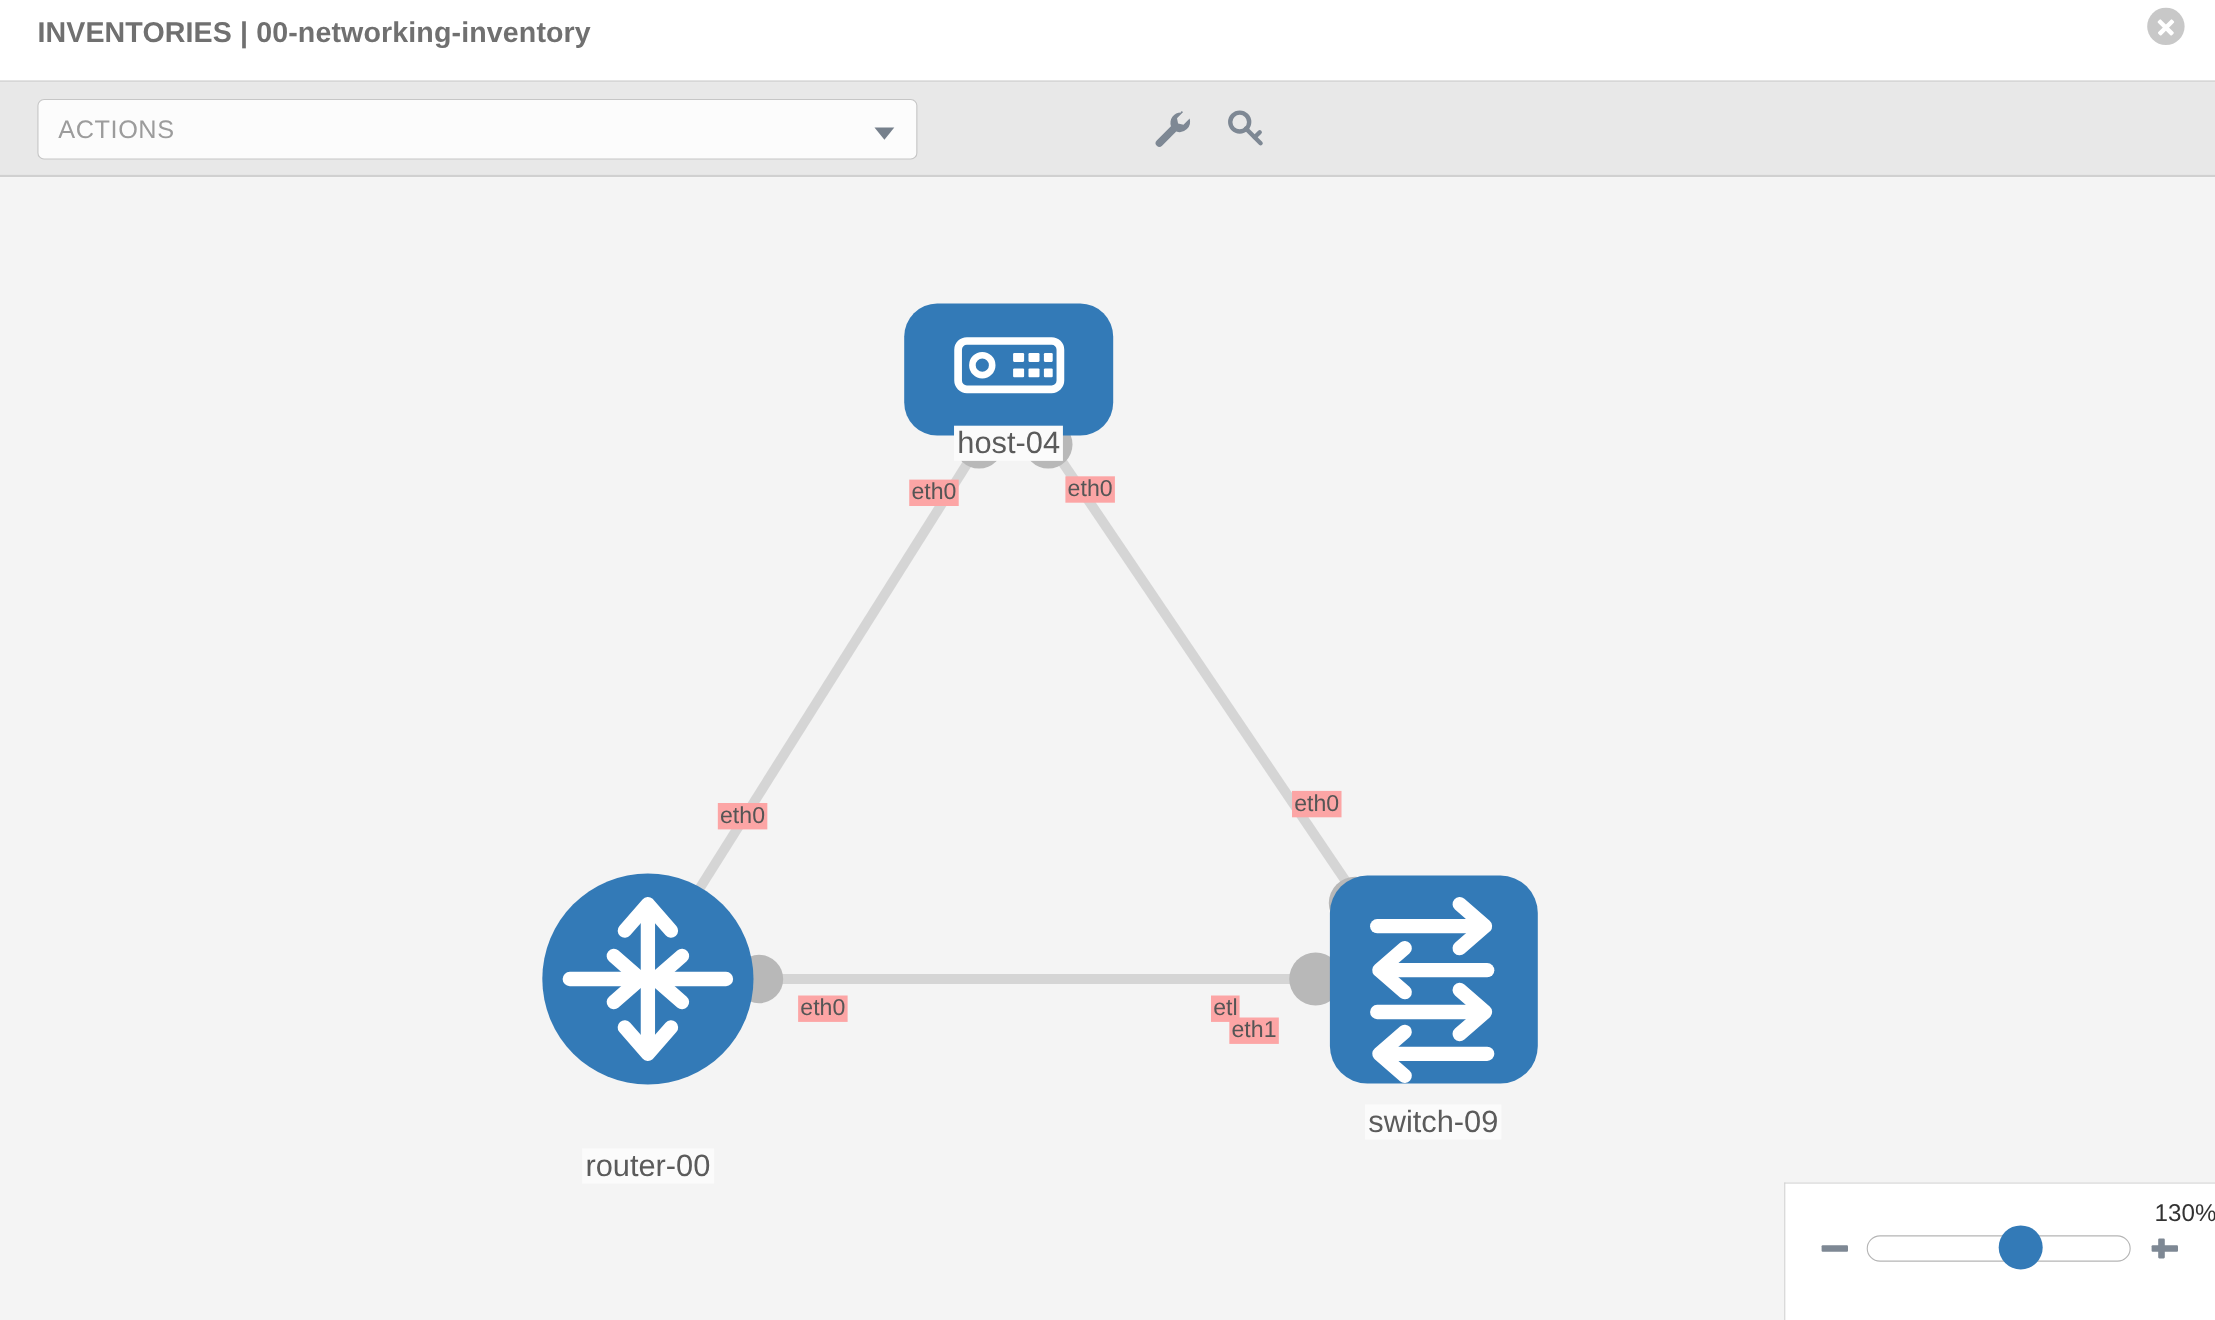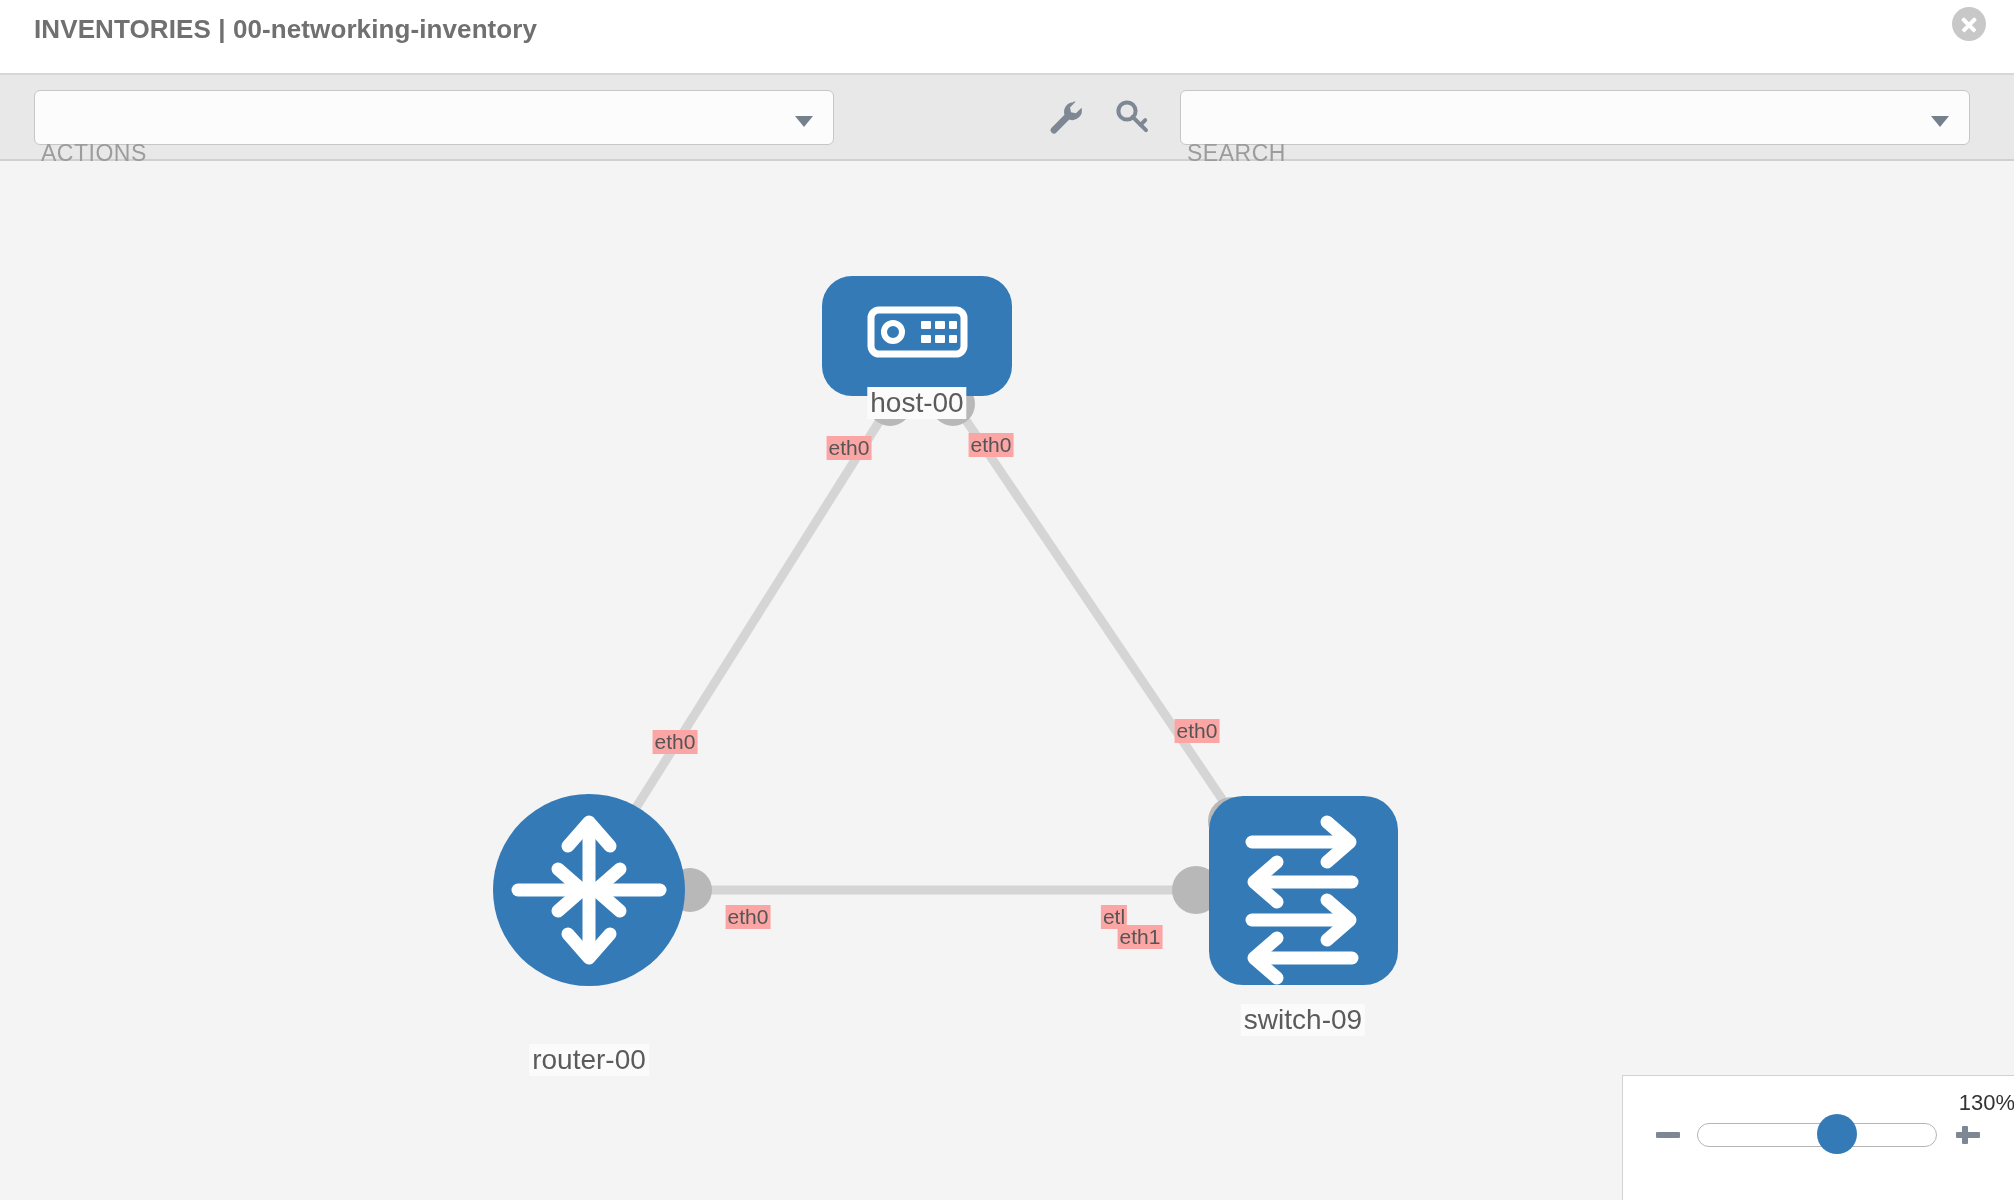--- a/index.html
+++ b/index.html
@@ -57,27 +57,26 @@
   .select-box {
     position: absolute;
     background: #fcfcfc;
     border: 1px solid #c6c6c6;
     border-radius: 6px;
     height: 55px;
     cursor: pointer;
   }
   .select-box .sel-text {
     position: absolute;
-    left: 6px; top: 0;
+    left: 18px; top: 0;
     line-height: 53px;
     font-size: 23px;
     color: #9c9c9c;
     letter-spacing: 0.5px;
     white-space: nowrap;
-    margin-top: 36px;
   }
   .caret {
     position: absolute;
     right: 20px; top: 25px;
     width: 0; height: 0;
     border-left: 9px solid transparent;
     border-right: 9px solid transparent;
     border-top: 11px solid #76808c;
   }
   #actions-select { left: 34px; top: 15px; width: 800px; }
@@ -204,24 +203,20 @@
   </div>
 
   <div class="tool-icon" id="key-icon">
     <svg viewBox="0 0 40 40" width="40" height="40" aria-hidden="true">
       <circle cx="15" cy="14" r="8.6" fill="none" stroke="#7e8894" stroke-width="4"></circle>
       <path d="M20.6 19.8 L34 33.2" stroke="#7e8894" stroke-width="4" stroke-linecap="round" fill="none"></path>
       <path d="M28.6 27.8 L33.2 23.2" stroke="#7e8894" stroke-width="4" stroke-linecap="round" fill="none"></path>
     </svg>
   </div>
 
-  <div class="select-box" id="search-select">
-    <span class="sel-text">SEARCH</span>
-    <span class="caret"></span>
-  </div>
 </div>
 
 <div class="canvas">
 
   <svg class="graph-svg" viewBox="0 0 2014 1039">
 
     <g>
       <line x1="889" y1="245" x2="615" y2="680" stroke="#d5d5d5" stroke-width="9"></line>
       <line x1="955" y1="243" x2="1245" y2="672" stroke="#d5d5d5" stroke-width="9"></line>
       <line x1="675" y1="729" x2="1225" y2="729" stroke="#d5d5d5" stroke-width="9"></line>
@@ -278,21 +273,21 @@
 
         <path d="M1252 759 L1348 759"></path>
         <path d="M1327 739 L1350 759 L1327 779"></path>
 
         <path d="M1352 797 L1256 797"></path>
         <path d="M1277 777 L1254 797 L1277 817"></path>
       </g>
     </g>
   </svg>
 
-  <div class="node-label" style="left:917px; top:226px;">host-00</div>
+  <div class="node-label" style="left:917px; top:226px;">host-04</div>
   <div class="node-label" style="left:589px; top:843px;margin-top:40px;">router-00</div>
   <div class="node-label" style="left:1303px; top:843px;">switch-09</div>
 
   <div class="edge-label" style="left:849px; top:243px;">eth0</div>
   <div class="edge-label" style="left:991px; top:240px;">eth0</div>
   <div class="edge-label" style="left:675px; top:537px;">eth0</div>
   <div class="edge-label" style="left:1197px; top:526px;">eth0</div>
   <div class="edge-label" style="left:748px; top:712px;">eth0</div>
   <div class="edge-label" style="left:1114px; top:712px;">etl</div>
   <div class="edge-label" style="left:1140px; top:732px;">eth1</div>

